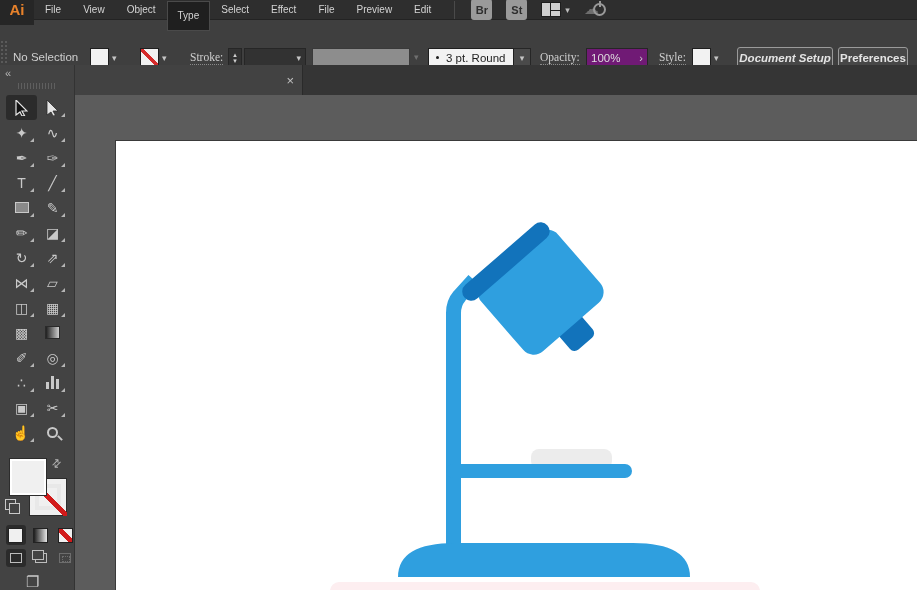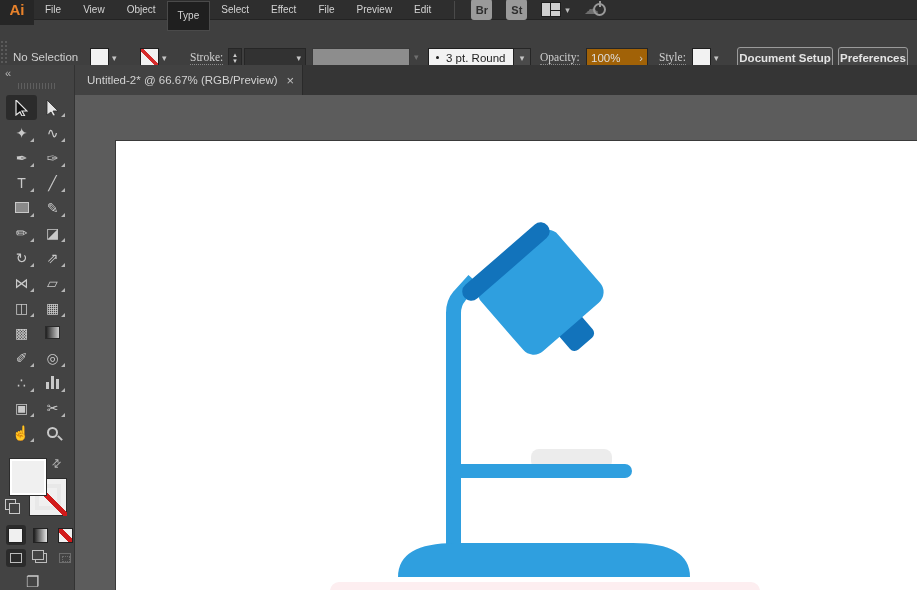--- a/index.html
+++ b/index.html
@@ -48,21 +48,21 @@
              display:flex; align-items:center; }
   .dark-dd .dd-chev { margin-left:auto; padding-right:4px; }
   .profile-dd { position:absolute; top:8px; height:19px; background:#8d8d8d; border:1px solid #3a3a3a; }
   .profile-chev { position:absolute; top:12px; font-size:9px; color:#6f6f6f; }
   .brush-combo { position:absolute; top:8px; height:19px; display:flex; }
   .brush-face { width:86px; background:#f2f2f2; color:#1d1d1d; display:flex; align-items:center;
                 padding-left:7px; gap:7px; border:1px solid #1f1f1f; }
   .brush-dot { width:3px; height:3px; border-radius:50%; background:#1d1d1d; }
   .brush-chevbox { width:17px; background:#4a4a4a; border:1px solid #262626; border-left:none;
                    display:flex; align-items:center; justify-content:center; }
-  .opacity-field { position:absolute; top:8px; width:62px; height:19px; background:#a16207;
+  .opacity-field { position:absolute; top:8px; width:62px; height:19px; background:#701a75;
                    border:1px solid #262626; display:flex; align-items:center; padding:0 4px; color:#dedede; }
   .opacity-field .arr { margin-left:auto; font-size:11px; color:#cfcfcf; }
   .cb-btn { position:absolute; top:7px; height:21px; background:#474747; border:1px solid #9a9a9a;
             border-radius:3px; color:#e4e4e4; font-size:11.5px; font-weight:bold;
             display:flex; align-items:center; justify-content:center; cursor:default; }
 
   
   .tabbar { position:absolute; left:75px; top:65px; width:842px; height:30px; background:#353535; }
   .doc-tab { position:absolute; left:0; top:0; width:228px; height:30px; background:#424242;
              border-right:1px solid #2a2a2a; display:flex; align-items:center; padding:0 8px 0 12px;
@@ -201,27 +201,26 @@
     <span>100%</span>
     <span class="arr">›</span>
   </div>
 
   <div class="cb-label link" style="left:659px;">Style:</div>
   <div class="swatch-combo" style="left:692px;">
     <span class="swatch"></span>
     <span class="dd-chev">▾</span>
   </div>
 
-  <div class="cb-btn" style="left:737px; width:96px;">Document Setup</div>
+  <div class="cb-btn" style="left:737px; width:96px;font-style:italic;">Document Setup</div>
   <div class="cb-btn" style="left:838px; width:70px;">Preferences</div>
 </div>
 
 <div class="tabbar">
   <div class="doc-tab">
-    <span>Untitled-2* @ 66.67% (RGB/Preview)</span>
     <span class="tab-close">×</span>
   </div>
 </div>
 
 <div class="toolpanel">
   <div class="tp-collapse">«</div>
   <div class="tp-grip"></div>
 
   <div class="tools">
     <div class="tool active">

